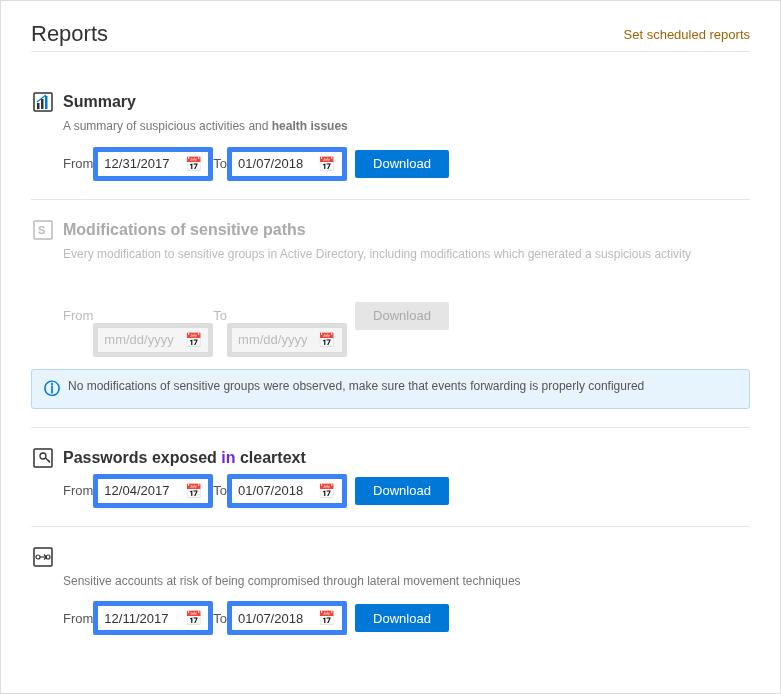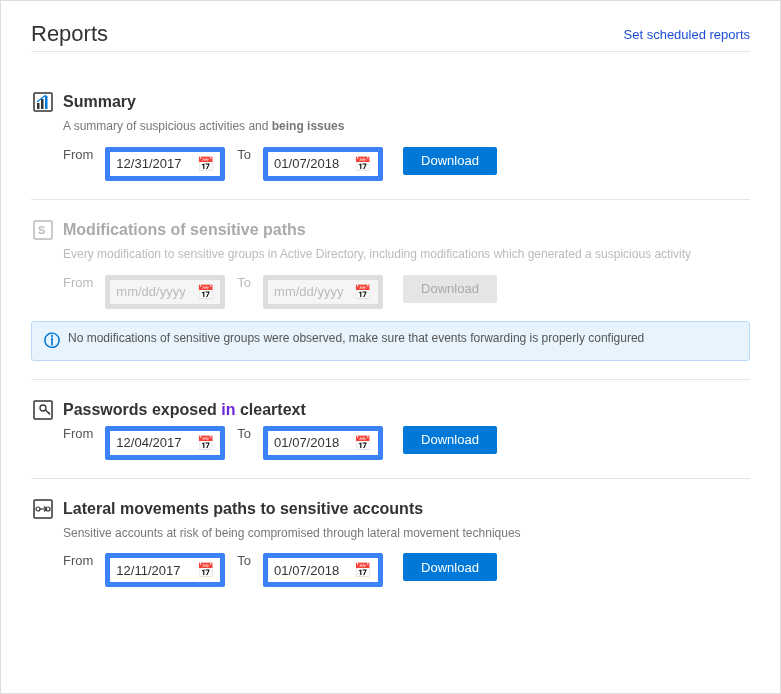--- a/index.html
+++ b/index.html
@@ -23,21 +23,21 @@
       margin-bottom: 20px;
       padding-bottom: 4px;
       border-bottom: 1px solid #e5e5e5;
     }
     .page-title {
       font-size: 22px;
       font-weight: 400;
       color: #333;
     }
     .set-scheduled-link {
-      color: #1d4ed8;
+      color: #a16207;
       text-decoration: none;
       font-size: 13px;
       cursor: pointer;
     }
 
     .report-section {
       padding: 18px 0;
       border-bottom: 1px solid #e5e5e5;
     }
     .report-section:last-child { border-bottom: none; }
@@ -75,43 +75,44 @@
       line-height: 1.4;
     }
     .report-description .highlight {
       color: #e74c3c;
     }
     .report-description.disabled {
       color: #bbb;
     }
     .date-row {
       display: flex;
-      align-items: flex-start;
+      align-items: center;
       margin-left: 32px;
-      gap: 12px;
+      gap: 0;
     }
     .date-label {
       font-size: 13px;
       color: #555;
       min-width: 30px;
     }
     .date-label.disabled { color: #bbb; }
     .date-input-wrapper {
       display: flex;
       align-items: center;
       border: 5px solid #3b82f6;
       border-radius: 2px;
       background: #fff;
       padding: 4px 6px;
       width: 120px;
       height: 34px;
     }
     .date-input-wrapper.disabled {
       background: #f5f5f5;
       border-color: #ddd;
+      margin-top: 48px;
     }
     .date-text {
       flex: 1;
       font-size: 13px;
       color: #333;
     }
     .date-text.placeholder { color: #bbb; }
     .cal-icon {
       color: #777;
       font-size: 14px;
@@ -181,21 +182,21 @@
           <rect x="1" y="1" width="18" height="18" rx="1" stroke="#333" stroke-width="1.5" fill="none"></rect>
           <rect x="4" y="11" width="2.5" height="6" fill="#333"></rect>
           <rect x="8" y="7" width="2.5" height="10" fill="#333"></rect>
           <rect x="12" y="4" width="2.5" height="13" fill="#0078d7"></rect>
           <polyline points="4,10 9,6 13,3" stroke="#0078d7" stroke-width="1.2" fill="none"></polyline>
         </svg>
       </div>
       <span class="report-title">Summary</span>
     </div>
     <div class="report-description">
-      A summary of suspicious activities and <strong>being issues</strong>
+      A summary of suspicious activities and <strong>health issues</strong>
     </div>
     <div class="date-row">
       <span class="date-label">From</span>
       <div class="date-input-wrapper">
         <span class="date-text">12/31/2017</span>
         <span class="cal-icon">📅</span>
       </div>
       <span class="to-label">To</span>
       <div class="date-input-wrapper">
         <span class="date-text">01/07/2018</span>
@@ -266,21 +267,20 @@
     <div class="report-header">
       <div class="report-icon">
         <svg width="20" height="20" viewBox="0 0 20 20" fill="none" xmlns="http://www.w3.org/2000/svg">
           <rect x="1" y="1" width="18" height="18" rx="1" stroke="#333" stroke-width="1.5" fill="none"></rect>
           <circle cx="5" cy="10" r="2" stroke="#333" stroke-width="1.2" fill="none"></circle>
           <circle cx="15" cy="10" r="2" stroke="#333" stroke-width="1.2" fill="none"></circle>
           <line x1="7" y1="10" x2="13" y2="10" stroke="#333" stroke-width="1.2"></line>
           <polyline points="11,7.5 13.5,10 11,12.5" stroke="#333" stroke-width="1.2" fill="none"></polyline>
         </svg>
       </div>
-      <span class="report-title">Lateral movements paths to sensitive accounts</span>
     </div>
     <div class="report-description">Sensitive accounts at risk of being compromised through lateral movement techniques</div>
     <div class="date-row">
       <span class="date-label">From</span>
       <div class="date-input-wrapper">
         <span class="date-text">12/11/2017</span>
         <span class="cal-icon">📅</span>
       </div>
       <span class="to-label">To</span>
       <div class="date-input-wrapper">

